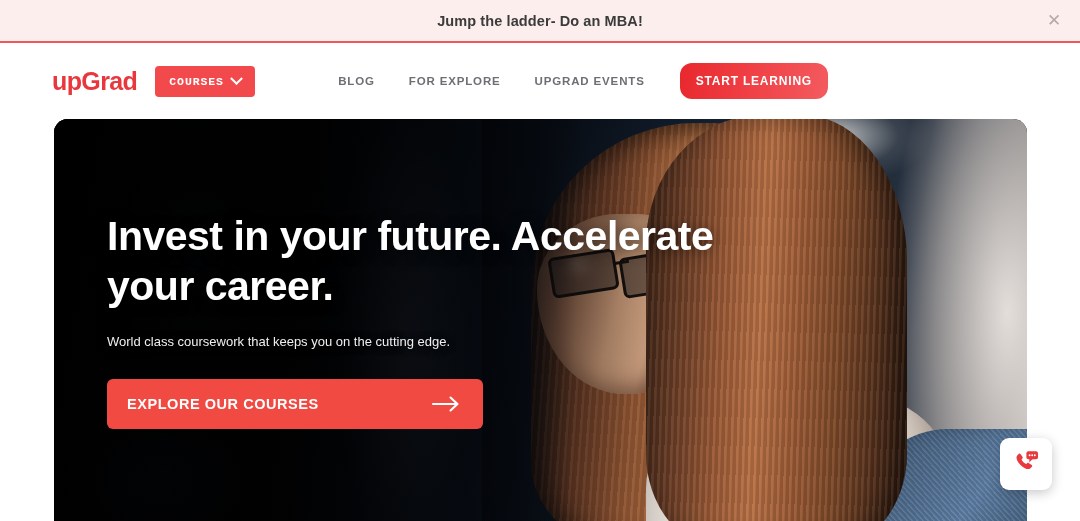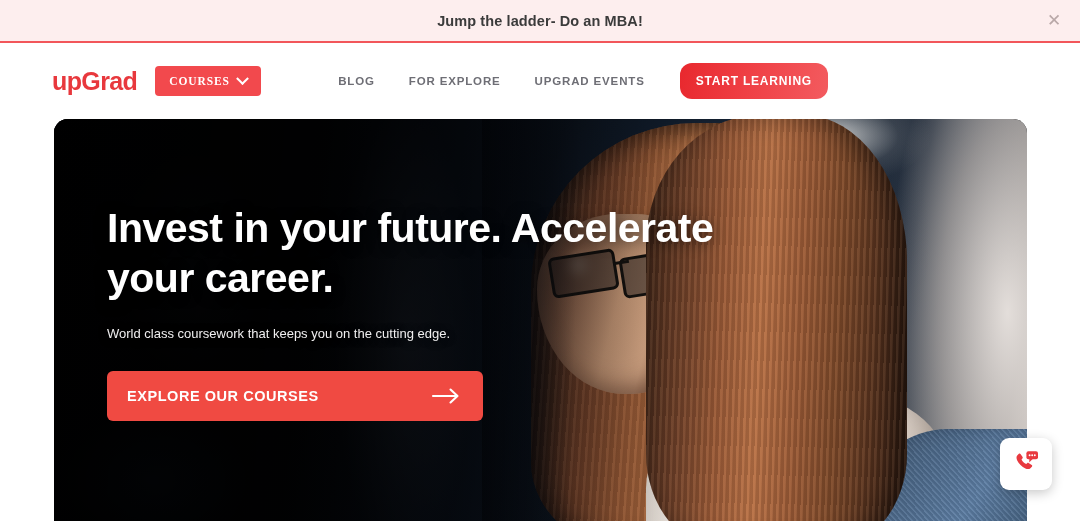--- a/index.html
+++ b/index.html
@@ -87,21 +87,21 @@
     color: #e8383d;
     letter-spacing: -0.6px;
     line-height: 1;
     cursor: pointer;
   }
   .courses-btn {
     background: #f2494d;
     color: #ffffff;
     border: none;
     border-radius: 4px;
-    font-family: Liberation Serif, serif;
+    font-family: Liberation Mono, monospace;
     font-size: 11.5px;
     font-weight: 700;
     letter-spacing: 0.9px;
     padding: 9px 14px;
     display: flex;
     align-items: center;
     gap: 8px;
     cursor: pointer;
     white-space: nowrap;
   }
@@ -340,21 +340,21 @@
   .person-blend {
     position: absolute;
     inset: 0;
     background: linear-gradient(92deg, rgba(4,6,10,0.96) 0%, rgba(4,6,10,0.50) 7%, rgba(0,0,0,0) 18%);
   }
 
   
   .hero-content {
     position: absolute;
     left: 53px;
-    top: 84px;
+    top: 92px;
     width: 640px;
     z-index: 6;
   }
   .hero-title {
     font-size: 41px;
     font-weight: 700;
     color: #ffffff;
     line-height: 1.22;
     letter-spacing: -0.5px;
     text-shadow: 0 2px 14px rgba(0,0,0,0.55);

